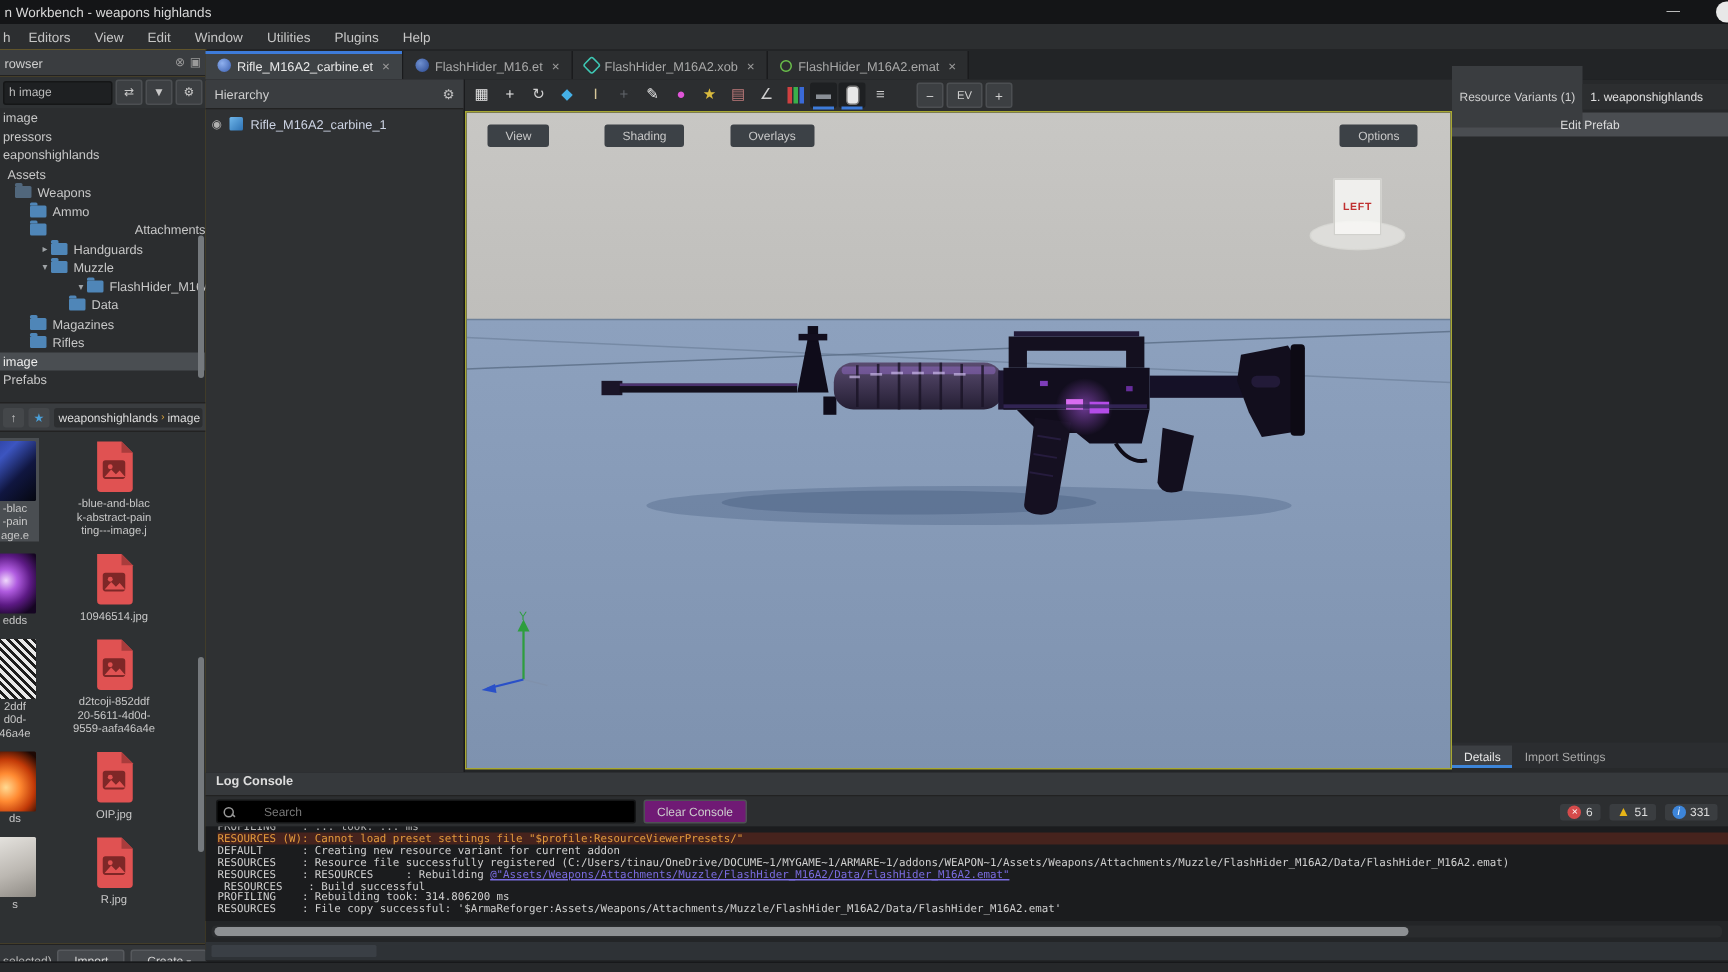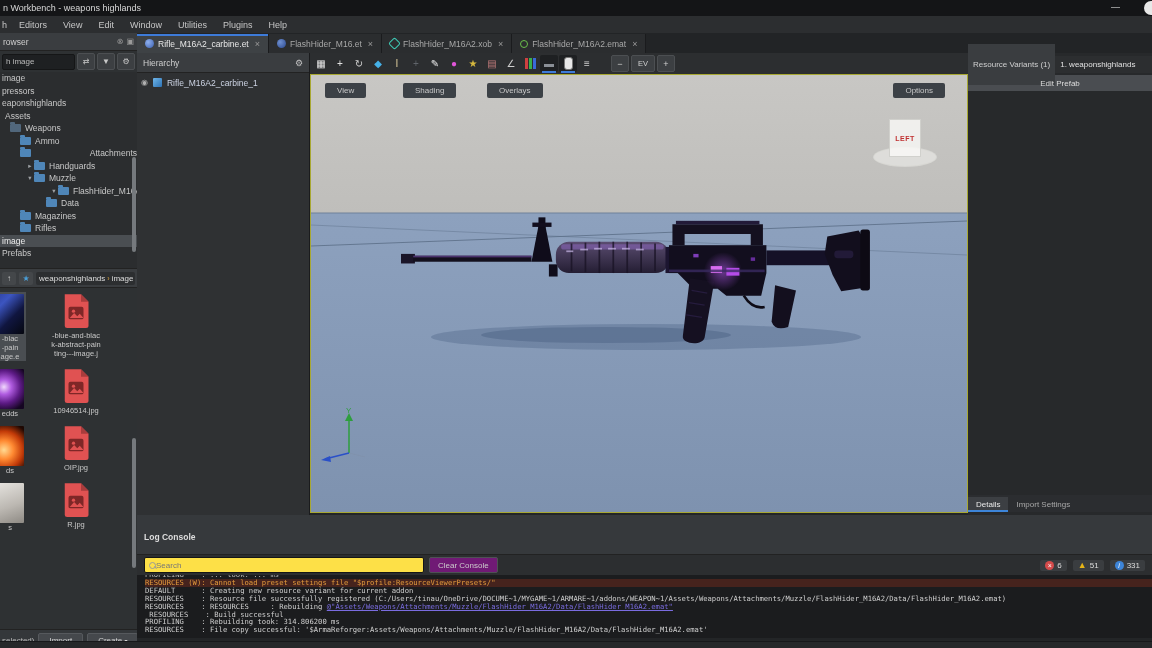--- a/index.html
+++ b/index.html
@@ -91,23 +91,23 @@
   .rp-row1{height:17px;display:flex;margin-top:3px;font-size:8px;align-items:center;}
   .rp-lab{background:#3a3d40;height:17px;display:flex;align-items:center;padding:12px 5px;color:#cfcfcf;white-space:nowrap;}
   .rp-val{flex:1;background:#2c2e30;height:17px;display:flex;align-items:center;padding:0 5px;color:#e0e0e0;white-space:nowrap;overflow:hidden;}
   .rp-btn{margin-top:2px;height:16px;background:#4a4d51;display:flex;align-items:center;justify-content:center;font-size:8px;color:#ddd;}
   .rp-tabs{position:absolute;left:0;bottom:3px;height:17px;display:flex;font-size:8px;align-items:flex-end;width:100%;background:#2b2d30;}
   .rp-tab{padding:3px 8px;color:#a8a8a8;position:relative;}
   .rp-tab.active{background:#3c3f43;color:#e8e8e8;}
   .rp-tab.active::after{content:"";position:absolute;left:0;bottom:0;width:100%;height:2px;background:#3d85d9;}
   
   .logconsole{left:137px;top:515px;width:1015px;height:126px;background:#232527;}
-  .log-header{height:15px;background:#36393c;display:flex;align-items:flex-end;padding:12px 7px;font-size:8.5px;font-weight:bold;color:#ddd;border-bottom:1px solid #222;}
+  .log-header{height:15px;background:#36393c;display:flex;align-items:flex-start;padding:0 7px;font-size:8.5px;font-weight:bold;color:#ddd;border-bottom:1px solid #222;}
   .log-controls{height:20px;display:flex;align-items:center;gap:5px;padding:0 7px;background:#2c2e30;}
-  .log-search{width:270px;height:14px;background:#fde047;border:1px solid #151617;border-radius:2px;display:flex;align-items:center;gap:0;padding:0 4px;font-size:8px;color:#777;}
+  .log-search{width:270px;height:14px;background:#000000;border:1px solid #151617;border-radius:2px;display:flex;align-items:center;gap:20px;padding:0 4px;font-size:8px;color:#777;}
   .mag{width:5px;height:5px;border:1.2px solid #9a9a9a;border-radius:50%;position:relative;flex:none;}
   .mag::after{content:"";position:absolute;left:4px;top:4px;width:3px;height:1.2px;background:#9a9a9a;transform:rotate(45deg);}
   .log-clear{height:14px;background:#701a75;border:1px solid #4e5154;border-radius:2px;font-size:8px;color:#ccc;display:flex;align-items:center;padding:0 8px;}
   .badges{margin-left:auto;display:flex;gap:6px;align-items:center;}
   .badge{display:flex;align-items:center;gap:3px;background:#3a3d40;border-radius:2px;padding:1px 5px;font-size:8px;color:#ddd;}
   .b-err{width:9px;height:9px;border-radius:50%;background:#d54b4b;color:#fff;font-size:7px;display:flex;align-items:center;justify-content:center;line-height:9px;}
   .b-warn{color:#e7b416;font-size:9px;line-height:9px;}
   .b-info{width:9px;height:9px;border-radius:50%;background:#3d85d9;color:#fff;font-size:7px;font-style:italic;display:flex;align-items:center;justify-content:center;line-height:9px;}
   .log-body{height:63px;background:#1b1c1e;overflow:hidden;padding:0 0 0 8px;font-family:"DejaVu Sans Mono",monospace;font-size:7.2px;line-height:7.9px;color:#cfcfcf;}
   .log-line{white-space:pre;}
@@ -253,20 +253,40 @@
           </div>
           <div class="file-cell">
             <svg viewBox="0 0 24 28" width="30" height="37">
     <path d="M3 1 h13 l6 6 v19 a2 2 0 0 1 -2 2 H5 a2 2 0 0 1 -2 -2 Z" fill="#e05252"></path>
     <path d="M16 1 l6 6 h-6 z" fill="#a93c3c"></path>
     <rect x="6" y="11" width="12" height="10" rx="1.5" fill="#7e2727"></rect>
     <circle cx="10" cy="14.5" r="1.3" fill="#e05252"></circle>
     <path d="M7 20 l3.5 -4 2.5 2.5 2 -2 3 3.5 z" fill="#e05252"></path>
   </svg>
             <div class="file-name">10946514.jpg</div>
+          </div>
+        </div>
+        <div class="file-row">
+          <div class="thumb-cell">
+            <div class="thumb t-bw-pattern"></div>
+            <div class="thumb-label">2ddf
+d0d-
+46a4e</div>
+          </div>
+          <div class="file-cell">
+            <svg viewBox="0 0 24 28" width="30" height="37">
+    <path d="M3 1 h13 l6 6 v19 a2 2 0 0 1 -2 2 H5 a2 2 0 0 1 -2 -2 Z" fill="#e05252"></path>
+    <path d="M16 1 l6 6 h-6 z" fill="#a93c3c"></path>
+    <rect x="6" y="11" width="12" height="10" rx="1.5" fill="#7e2727"></rect>
+    <circle cx="10" cy="14.5" r="1.3" fill="#e05252"></circle>
+    <path d="M7 20 l3.5 -4 2.5 2.5 2 -2 3 3.5 z" fill="#e05252"></path>
+  </svg>
+            <div class="file-name">d2tcoji-852ddf
+20-5611-4d0d-
+9559-aafa46a4e</div>
           </div>
         </div>
         <div class="file-row">
           <div class="thumb-cell">
             <div class="thumb t-fire"></div>
             <div class="thumb-label">ds</div>
           </div>
           <div class="file-cell">
             <svg viewBox="0 0 24 28" width="30" height="37">
     <path d="M3 1 h13 l6 6 v19 a2 2 0 0 1 -2 2 H5 a2 2 0 0 1 -2 -2 Z" fill="#e05252"></path>

